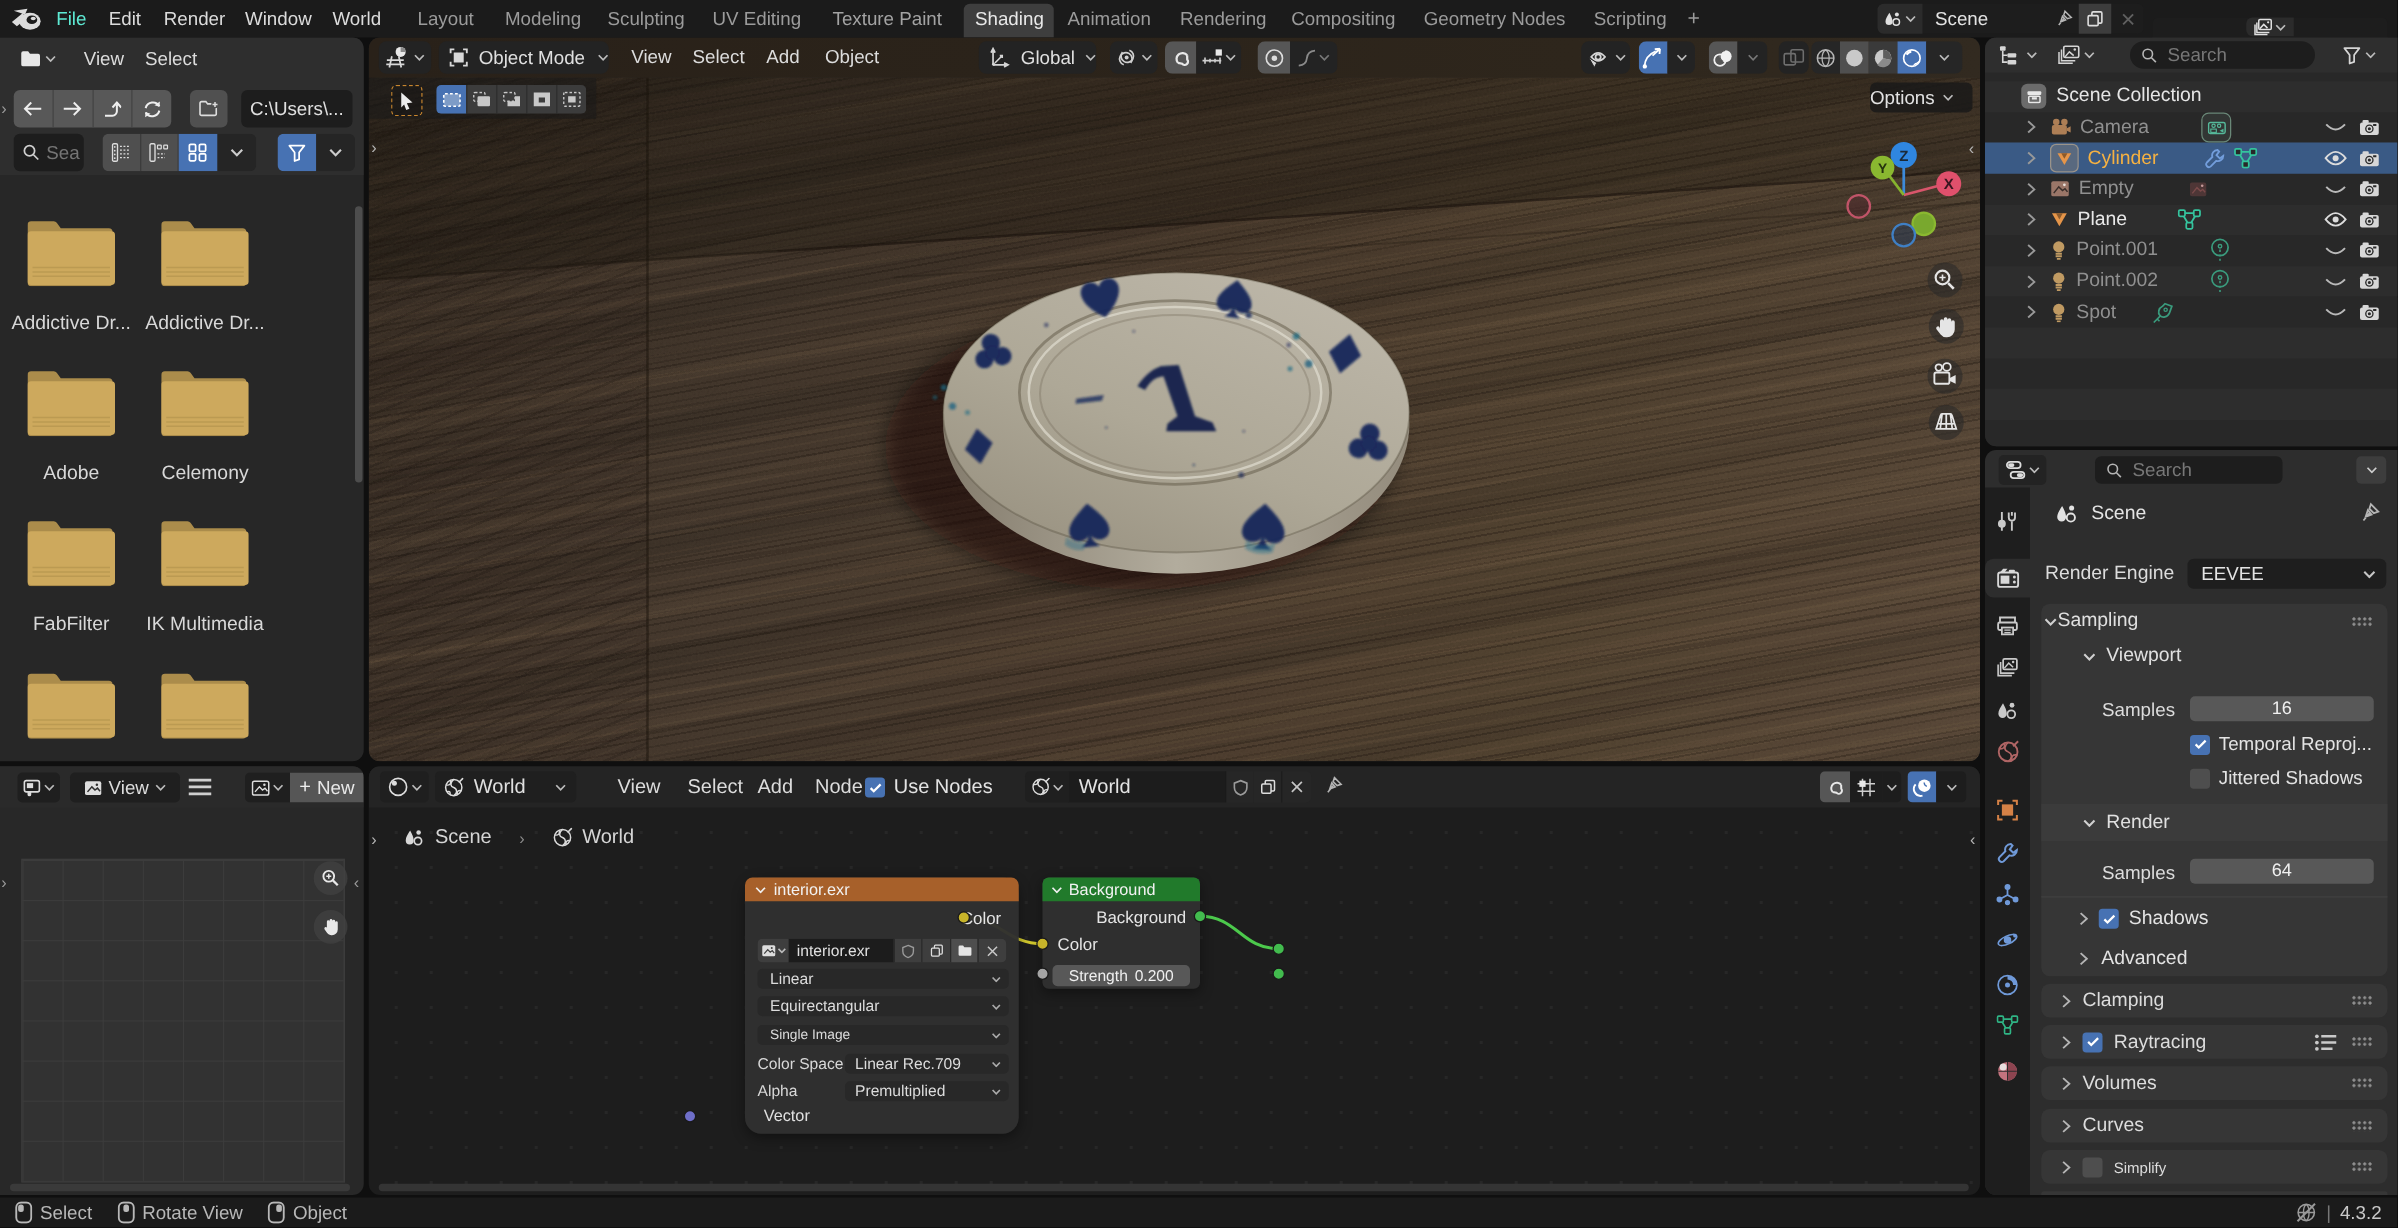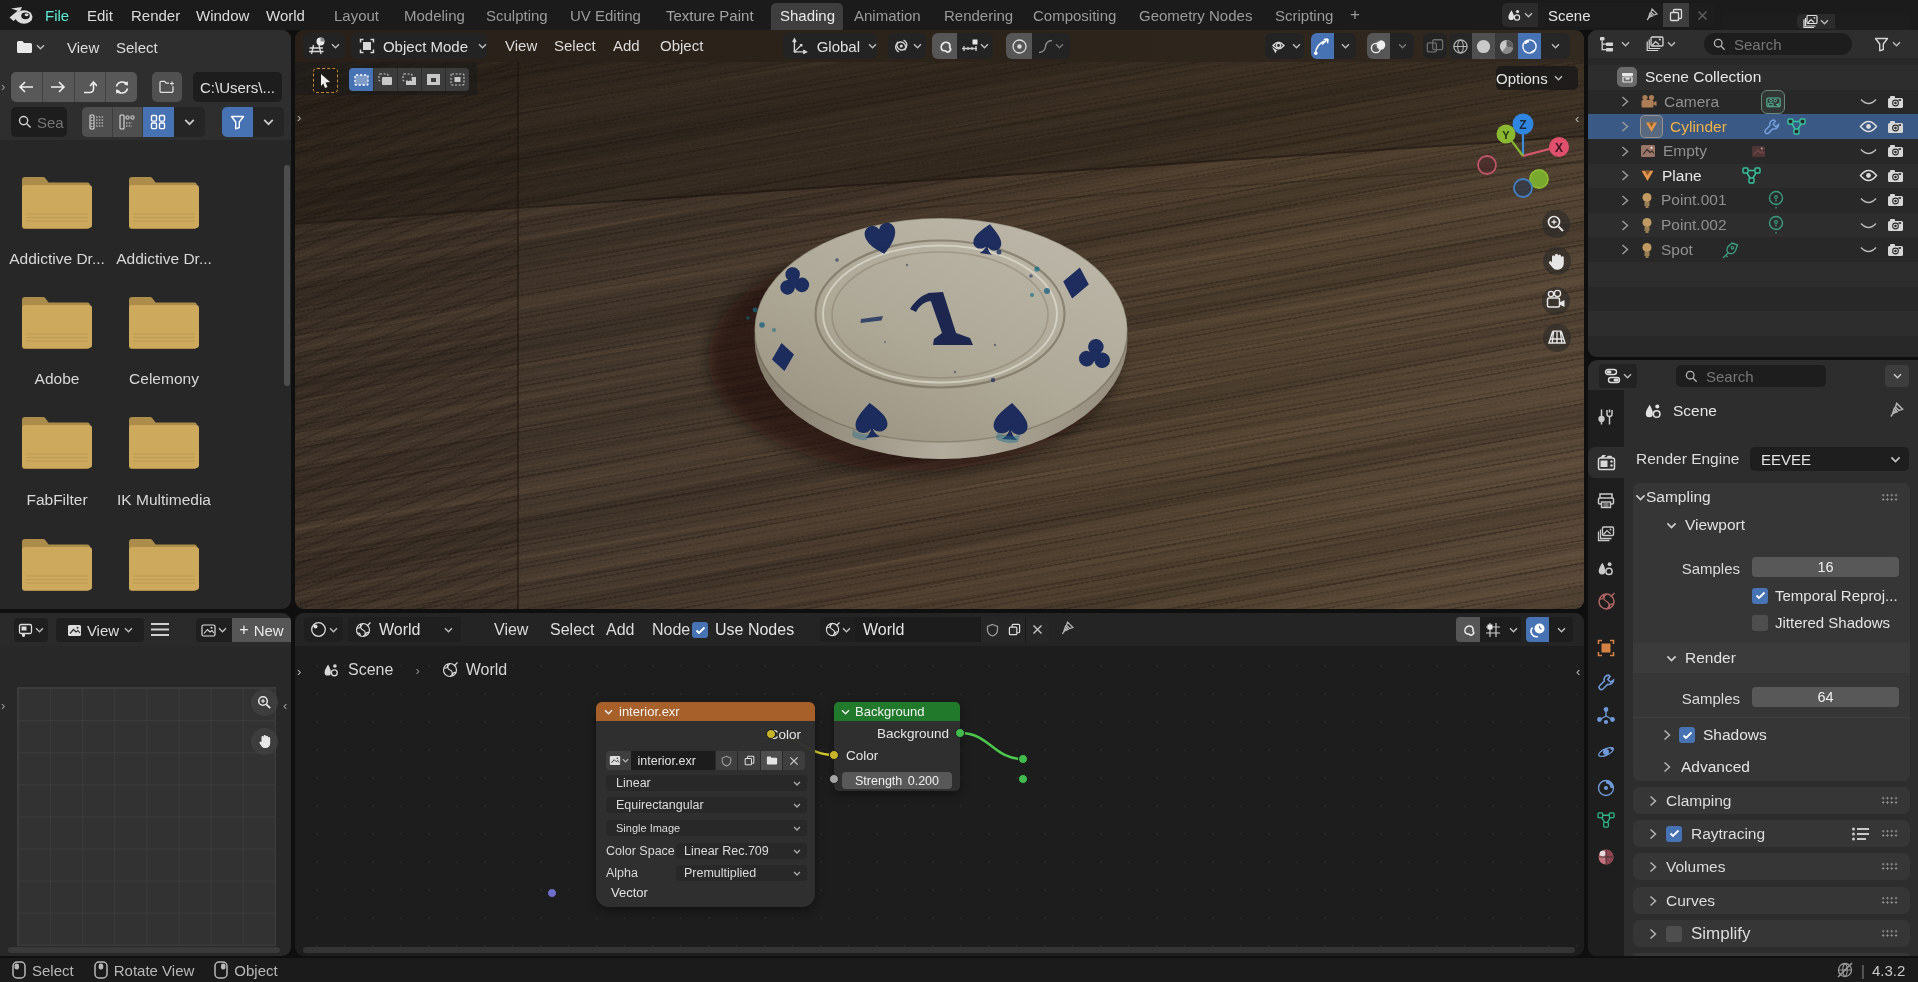--- a/index.html
+++ b/index.html
@@ -1531,20 +1531,20 @@
       <div class="abs" style="right:12px;top:9px;">
         <div style="width:17px;height:9px;background-image:radial-gradient(circle,#909090 1.1px,rgba(0,0,0,0) 1.2px);background-size:4.3px 4.3px;"></div>
       </div>
     </div>
     <div class="abs" style="left:45px;top:560px;width:277px;height:27px;background:#363636;border-radius:7px;">
       <div class="abs flex" style="left:16px;top:0;height:27px;gap:9px;">
         <svg width="8" height="12" viewBox="0 0 8 11" style="flex:0 0 auto;">
           <path d="M1.5 1 L6.5 5.5 L1.5 10" fill="none" stroke="#b5b5b5" stroke-width="1.5"></path>
         </svg>
         <div class="flex" style="width:16px;height:16px;background:#4e4e4e;border-radius:3px;justify-content:center;"></div>
-        <span style="color:#dcdcdc;font-size:17px;">Simplify</span>
+        <span style="color:#dcdcdc;font-size:12px;">Simplify</span>
       </div>
       <div class="abs" style="right:12px;top:9px;">
         <div style="width:17px;height:9px;background-image:radial-gradient(circle,#909090 1.1px,rgba(0,0,0,0) 1.2px);background-size:4.3px 4.3px;"></div>
       </div>
     </div>
     <div class="abs" style="left:45px;top:593px;width:277px;height:3px;background:#363636;border-radius:2px 2px 0 0;"></div>
 </div>
 
 </body></html>

